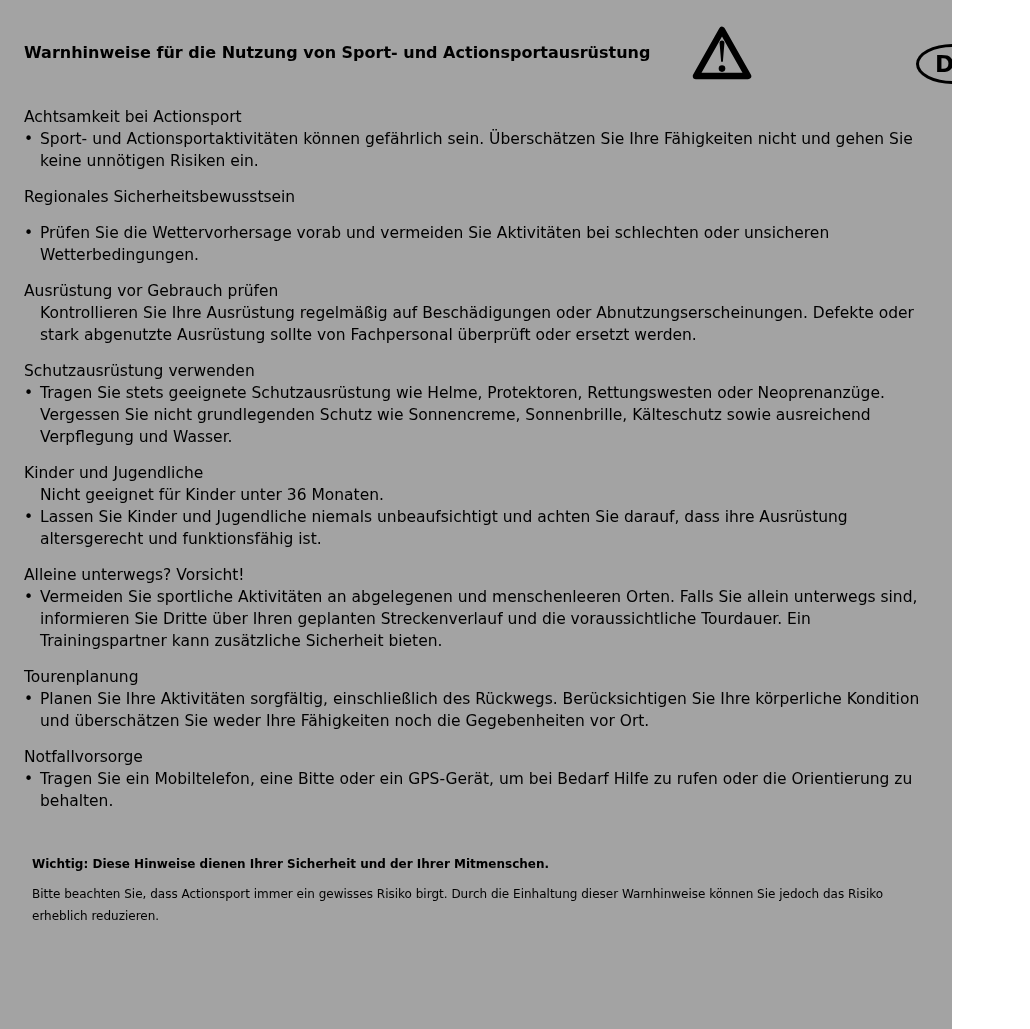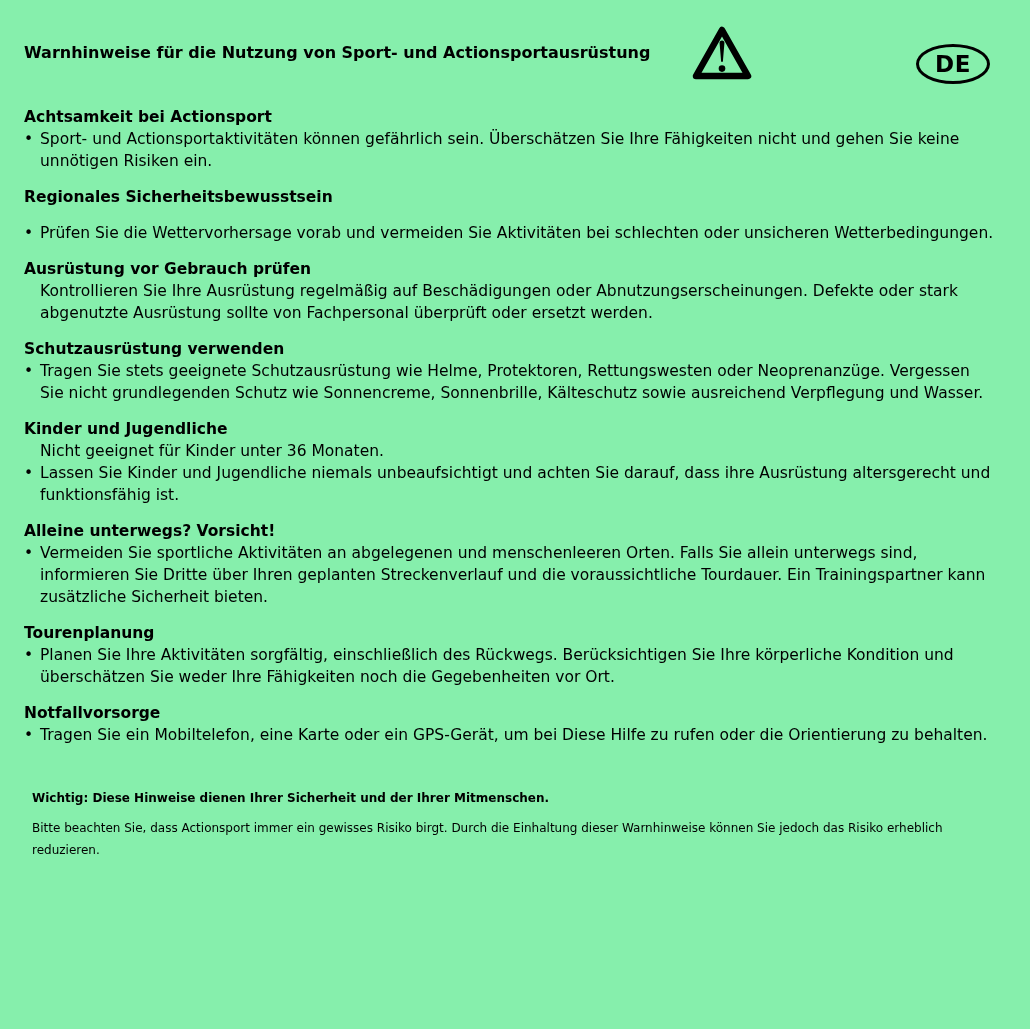--- a/index.html
+++ b/index.html
@@ -7,24 +7,24 @@
   body {
     width: 1030px;
     height: 1029px;
     background: #ffffff;
     color: #000000;
     font-family: "DejaVu Sans", "Liberation Sans", sans-serif;
     -webkit-font-smoothing: antialiased;
   }
   .page {
     position: relative;
-    width: 1030px;
+    width: 952px;
     height: 1029px;
     overflow: hidden;
-    background: #86efac;
+    background: #a3a3a3;
   }
   
   header {
     position: relative;
     height: 106px;
   }
   h1.title {
     position: absolute;
     left: 24px;
     top: 43px;
@@ -61,21 +61,21 @@
     line-height: 1;
   }
   
   main {
     padding: 0 32px 0 24px;
   }
   section.sec { margin-bottom: 14px; }
   h2.sec-heading {
     margin: 0;
     font-size: 15.5px;
-    font-weight: bold;
+    font-weight: normal;
     line-height: 22px;
   }
   .item {
     display: flex;
     font-size: 15.5px;
     line-height: 22px;
   }
   .item .marker {
     flex: 0 0 16px;
     width: 16px;
@@ -165,21 +165,21 @@
         <h2 class="sec-heading">Tourenplanung</h2>
         <div class="item bullet">
           <span class="marker">•</span>
           <span class="item-text">Planen Sie Ihre Aktivitäten sorgfältig, einschließlich des Rückwegs. Berücksichtigen Sie Ihre körperliche Kondition und überschätzen Sie weder Ihre Fähigkeiten noch die Gegebenheiten vor Ort.</span>
         </div>
       </section>
       <section class="sec">
         <h2 class="sec-heading">Notfallvorsorge</h2>
         <div class="item bullet">
           <span class="marker">•</span>
-          <span class="item-text">Tragen Sie ein Mobiltelefon, eine Karte oder ein GPS-Gerät, um bei Diese Hilfe zu rufen oder die Orientierung zu behalten.</span>
+          <span class="item-text">Tragen Sie ein Mobiltelefon, eine Bitte oder ein GPS-Gerät, um bei Bedarf Hilfe zu rufen oder die Orientierung zu behalten.</span>
         </div>
       </section>
     </main>
 
   <footer>
     <p class="bold">Wichtig: Diese Hinweise dienen Ihrer Sicherheit und der Ihrer Mitmenschen.</p>
     <p>Bitte beachten Sie, dass Actionsport immer ein gewisses Risiko birgt. Durch die Einhaltung dieser Warnhinweise können Sie jedoch das Risiko erheblich reduzieren.</p>
   </footer>
 
 </div>

